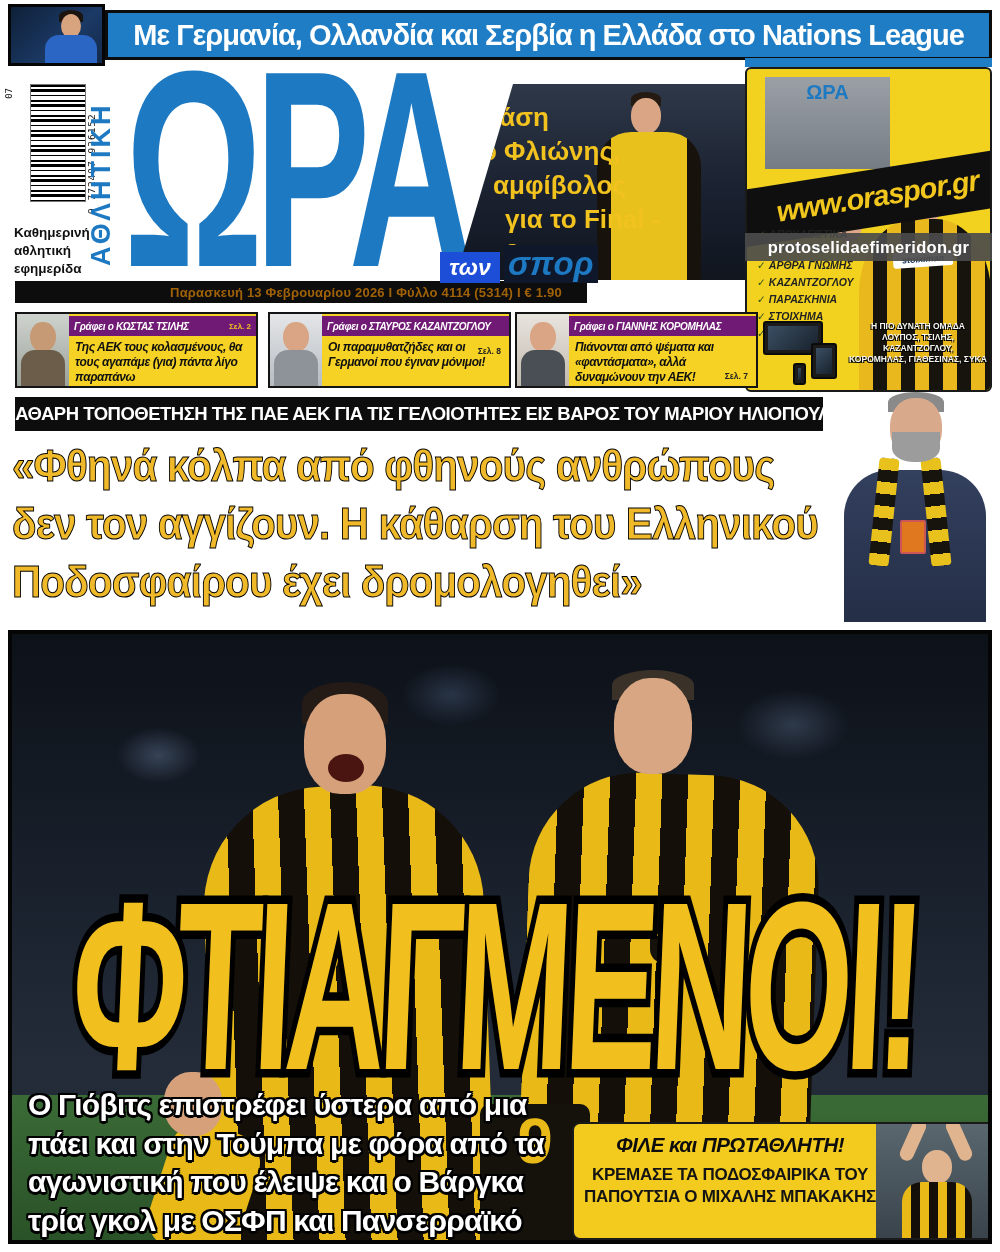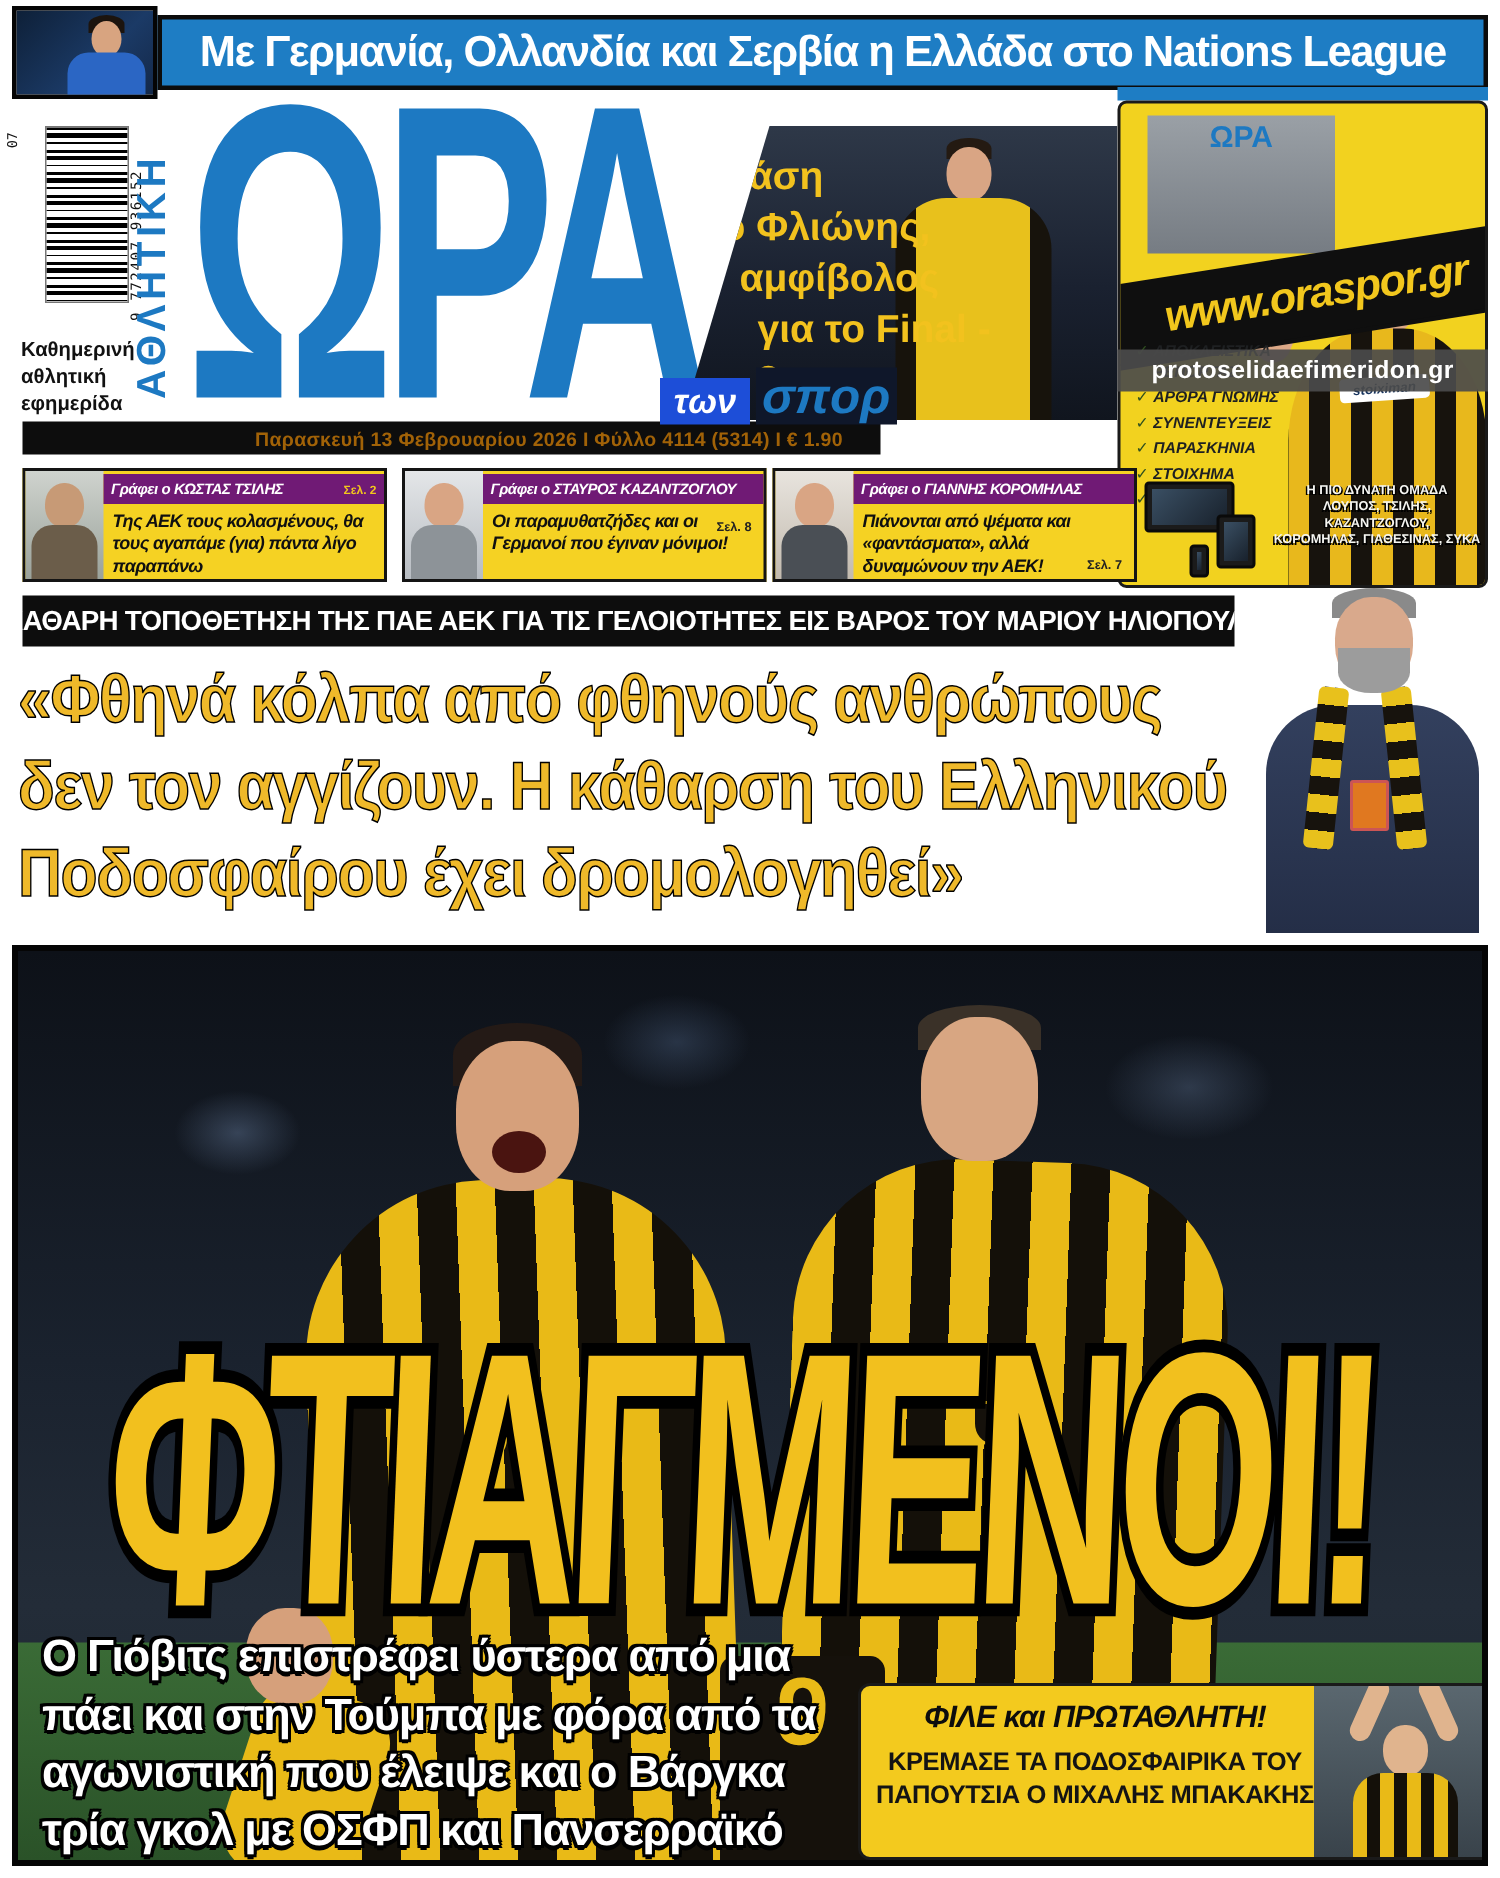--- a/index.html
+++ b/index.html
@@ -205,21 +205,21 @@
       <div class="ad-feature">
           <span class="chk">✓</span>
           <span>ΑΠΟΚΛΕΙΣΤΙΚΑ ΡΕΠΟΡΤΑΖ</span>
         </div>
       <div class="ad-feature">
           <span class="chk">✓</span>
           <span>ΑΡΘΡΑ ΓΝΩΜΗΣ</span>
         </div>
       <div class="ad-feature">
           <span class="chk">✓</span>
-          <span>ΣΥΝΕΝΤΕΥΞΕΙΣ</span>
+          <span>ΚΑΖΑΝΤΖΟΓΛΟΥ</span>
         </div>
       <div class="ad-feature">
           <span class="chk">✓</span>
           <span>ΠΑΡΑΣΚΗΝΙΑ</span>
         </div>
       <div class="ad-feature">
           <span class="chk">✓</span>
           <span>ΣΤΟΙΧΗΜΑ</span>
         </div>
       <div class="ad-feature">

